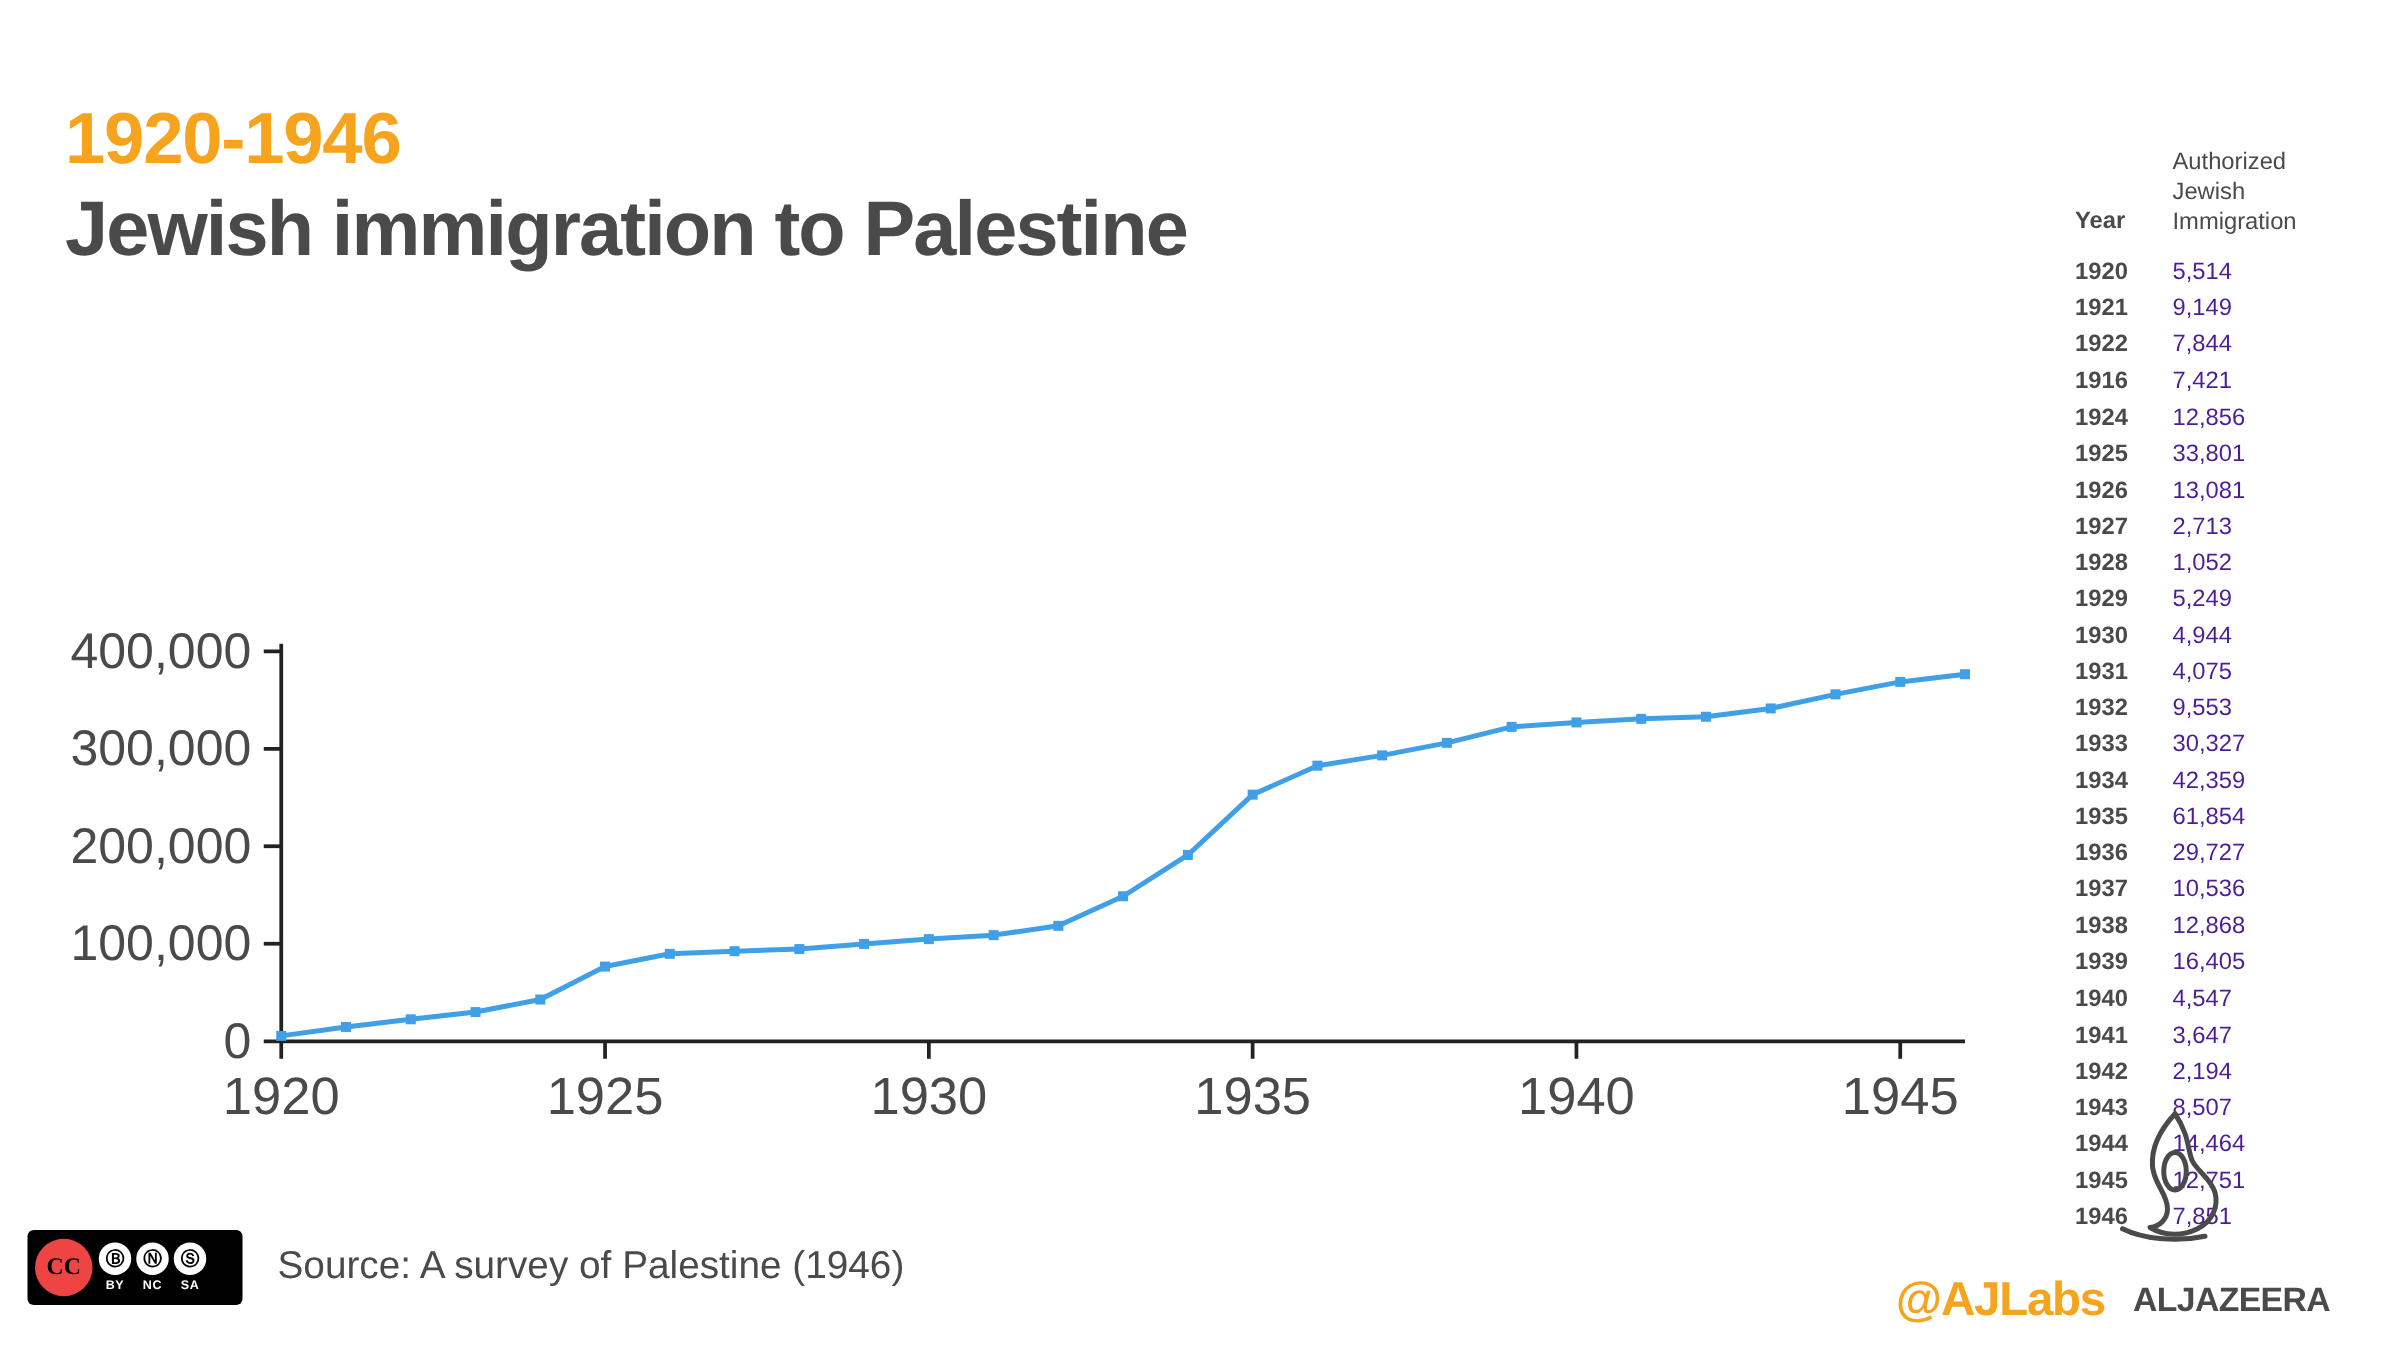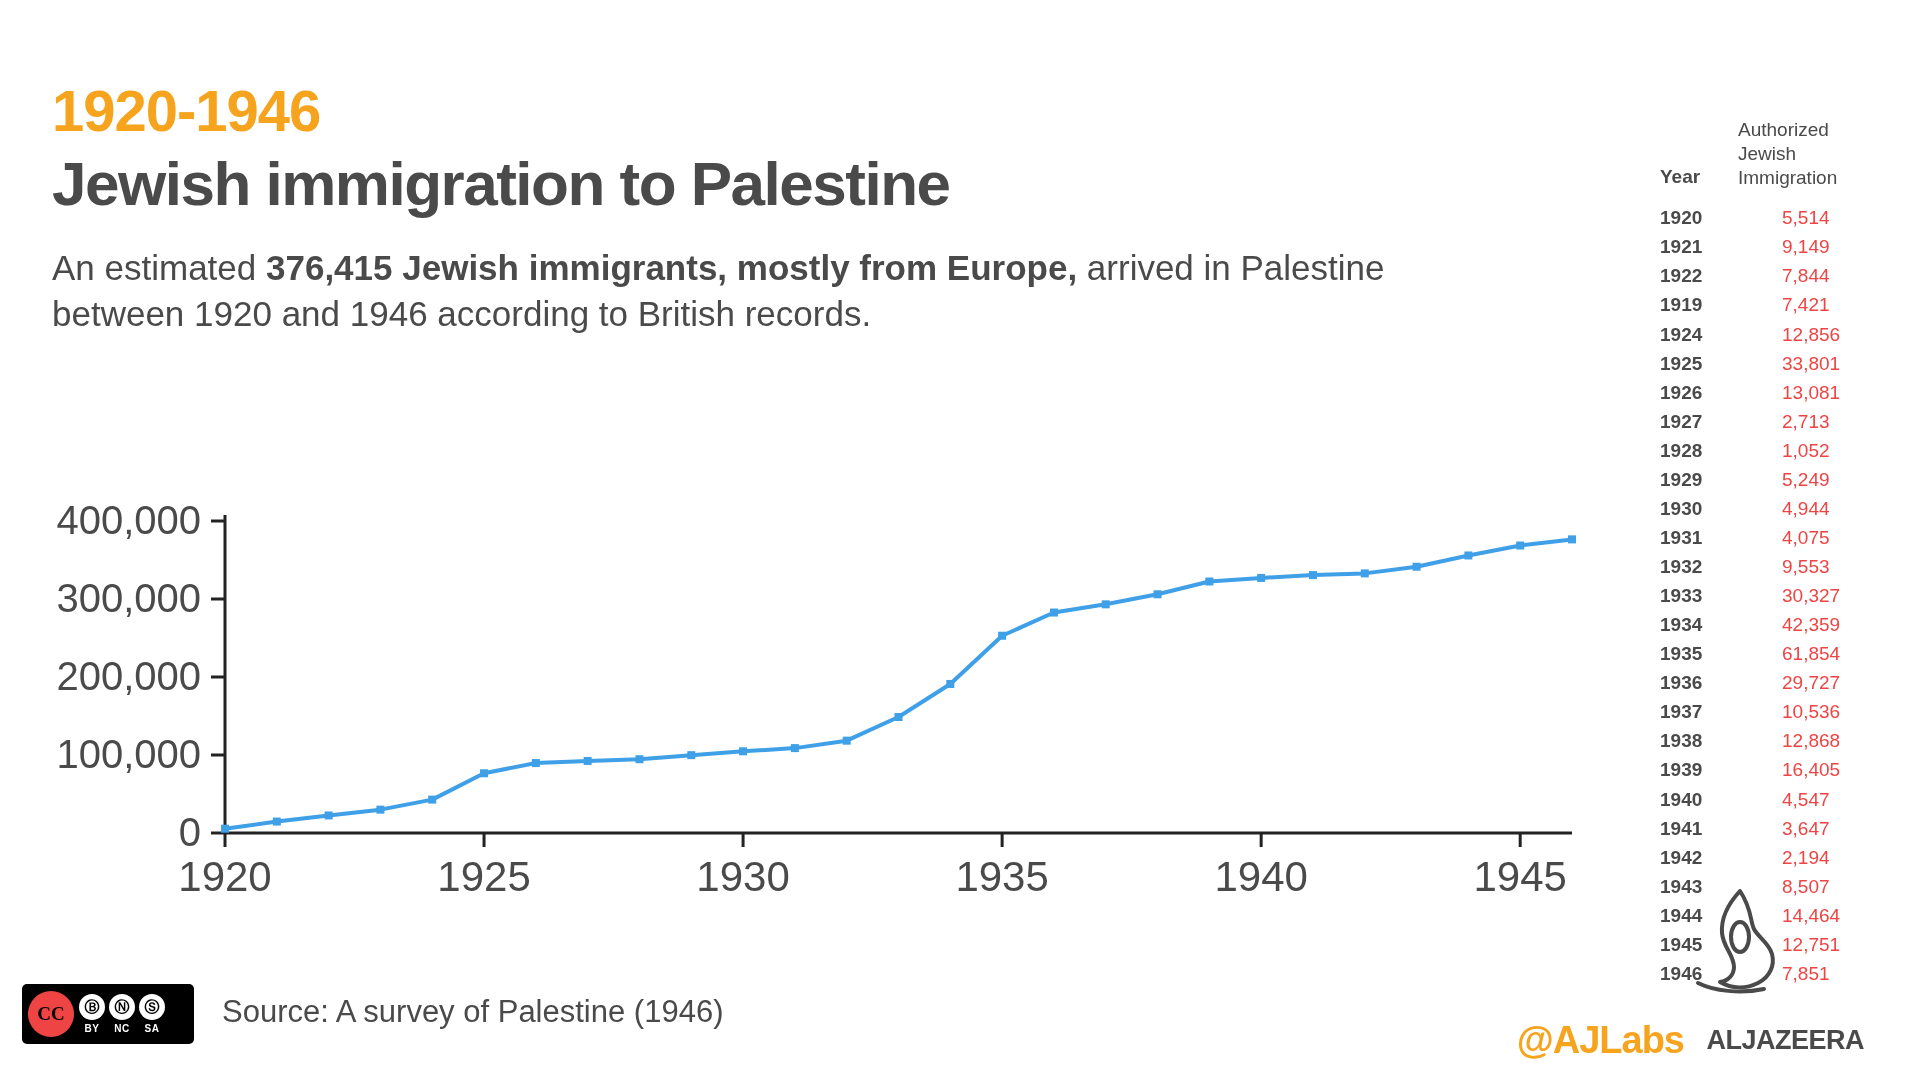--- a/index.html
+++ b/index.html
@@ -91,22 +91,21 @@
   }
   .side-table .row {
     display: flex;
     line-height: 1.53;
   }
   .side-table .row .yr {
     width: 78px;
     font-weight: bold;
   }
   .side-table .row .val {
-    color: #ef4444;
-    margin-left: 44px;
+    color: #4c1d95;
   }
 
   
   .footer {
     position: absolute;
     left: 0;
     top: 980px;
     width: 1920px;
     height: 100px;
   }
@@ -198,23 +197,20 @@
   }
 </style>
 </head>
 <body>
 
 <div class="stage">
 
   <div class="header">
     <div class="kicker">1920-1946</div>
     <div class="title">Jewish immigration to Palestine</div>
-    <div class="subtitle">
-      <span>An estimated </span><b>376,415 Jewish immigrants, mostly from Europe,</b><span> arrived in Palestine between 1920 and 1946 according to British records.</span>
-    </div>
   </div>
 
   <div class="chart-wrap">
     <svg class="chart-svg" id="chart-svg" width="1580" height="400" viewBox="0 0 1580 400">
         <line x1="185" y1="10" x2="185" y2="328" stroke="#222" stroke-width="3"></line>
         <line x1="185" y1="328" x2="1532" y2="328" stroke="#222" stroke-width="3"></line>
         <line x1="171" y1="328" x2="185" y2="328" stroke="#222" stroke-width="3"></line>
         <text x="161" y="341" text-anchor="end" font-size="40" fill="#4a4a4a" font-family="&quot;Liberation Sans&quot;, sans-serif">0</text>
         <line x1="171" y1="250" x2="185" y2="250" stroke="#222" stroke-width="3"></line>
         <text x="161" y="263" text-anchor="end" font-size="40" fill="#4a4a4a" font-family="&quot;Liberation Sans&quot;, sans-serif">100,000</text>
@@ -279,21 +275,21 @@
         </div>
         <div class="row">
           <div class="yr">1921</div>
           <div class="val">9,149</div>
         </div>
         <div class="row">
           <div class="yr">1922</div>
           <div class="val">7,844</div>
         </div>
         <div class="row">
-          <div class="yr">1919</div>
+          <div class="yr">1916</div>
           <div class="val">7,421</div>
         </div>
         <div class="row">
           <div class="yr">1924</div>
           <div class="val">12,856</div>
         </div>
         <div class="row">
           <div class="yr">1925</div>
           <div class="val">33,801</div>
         </div>

